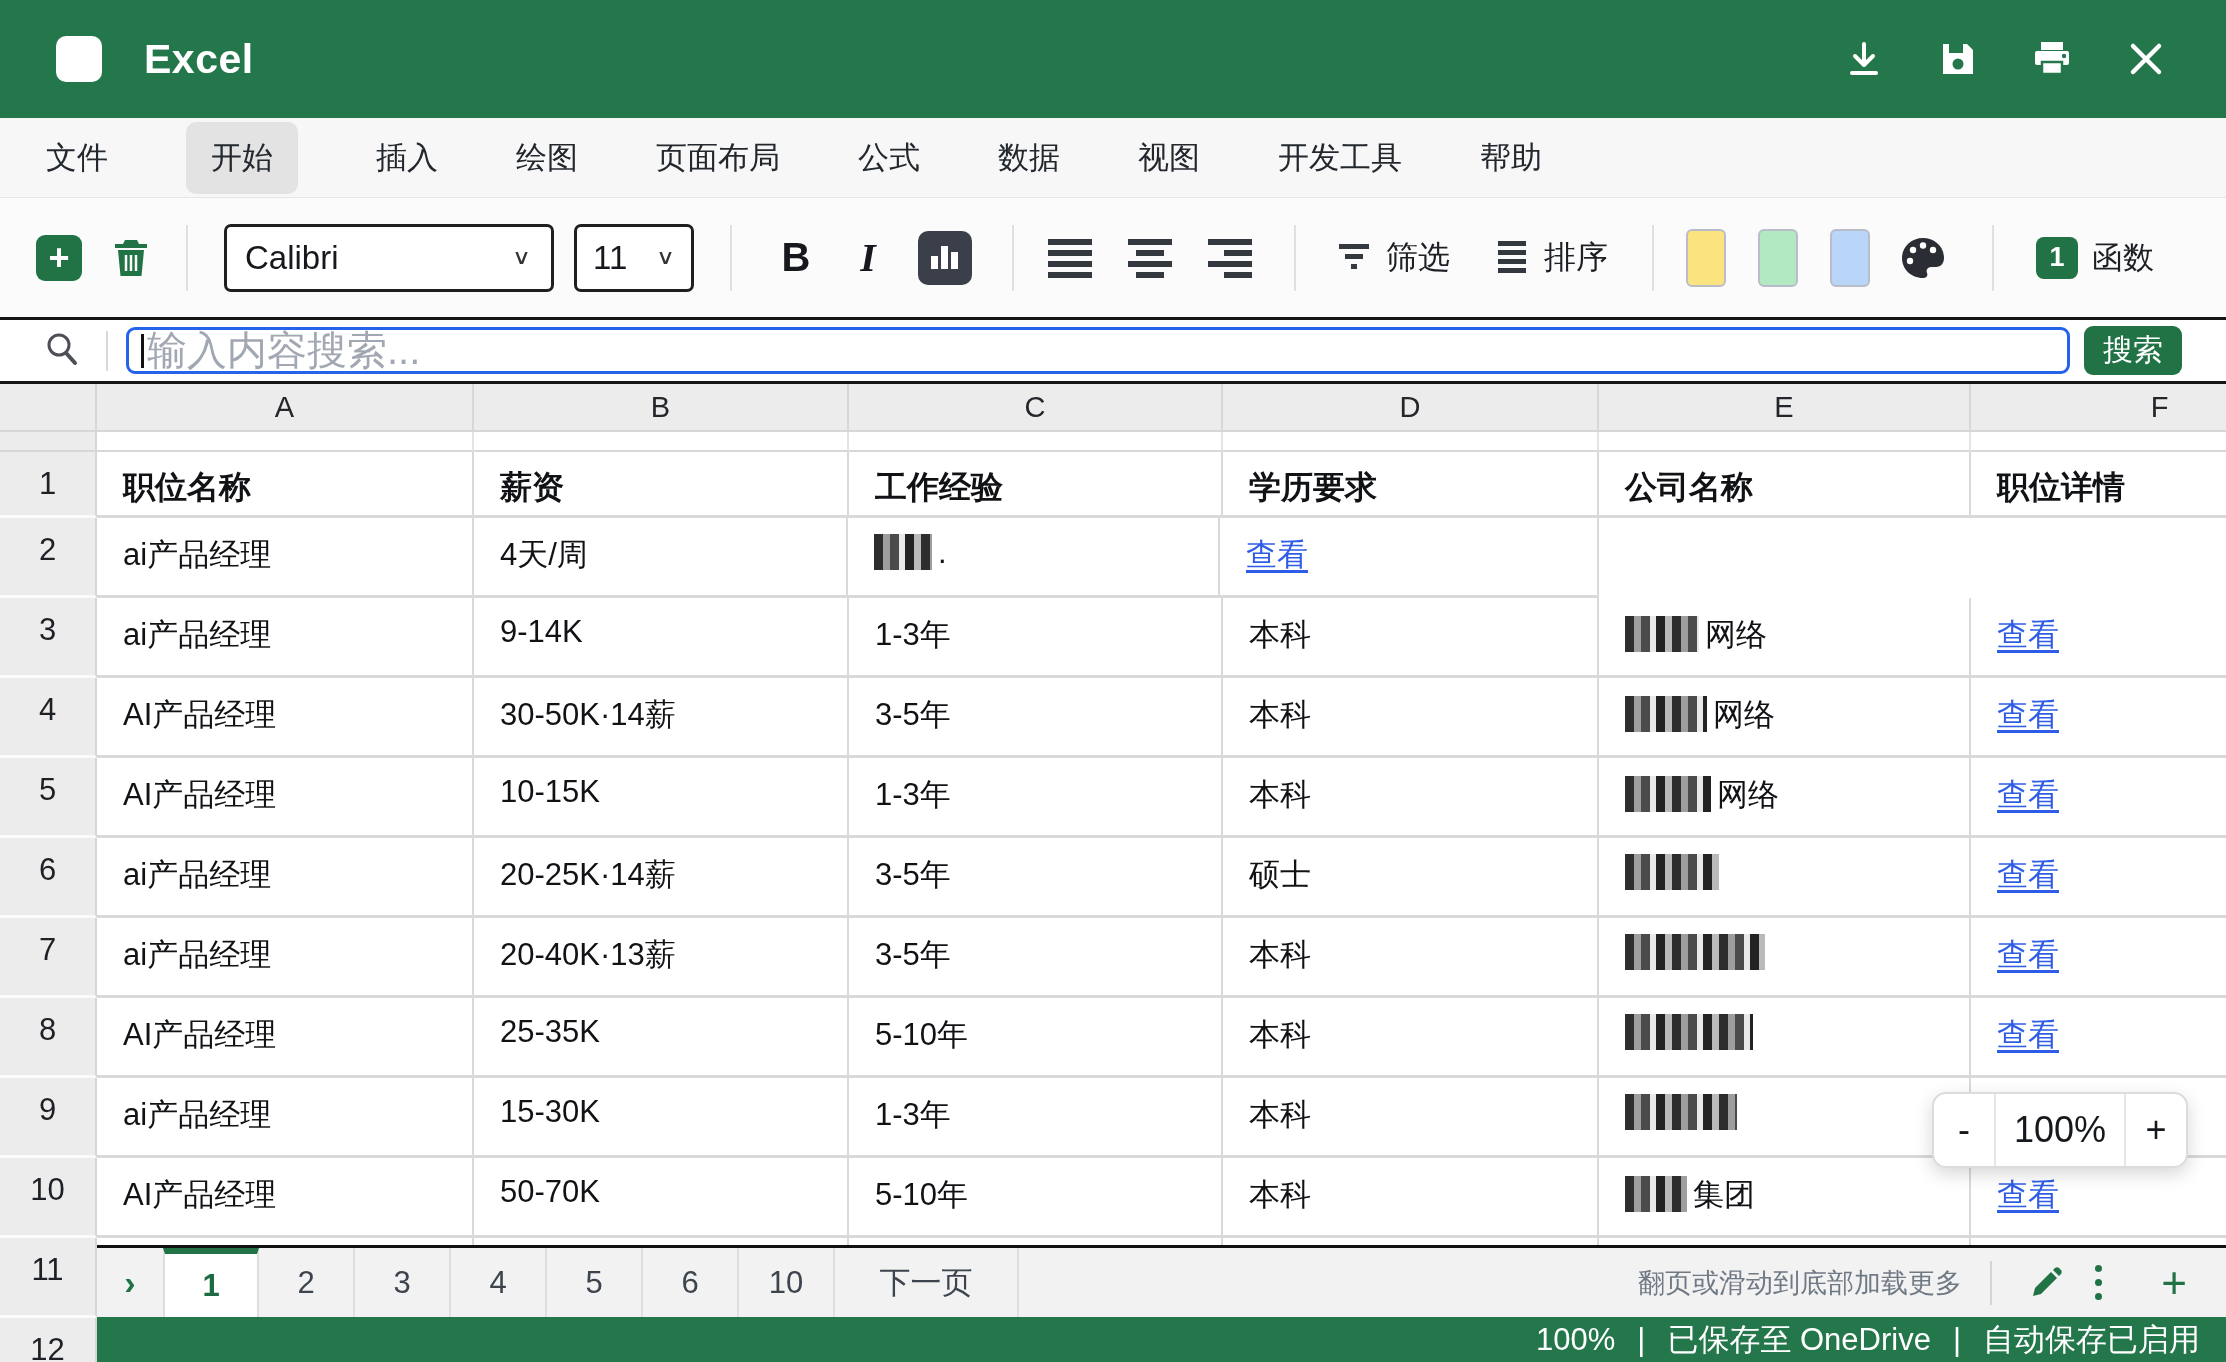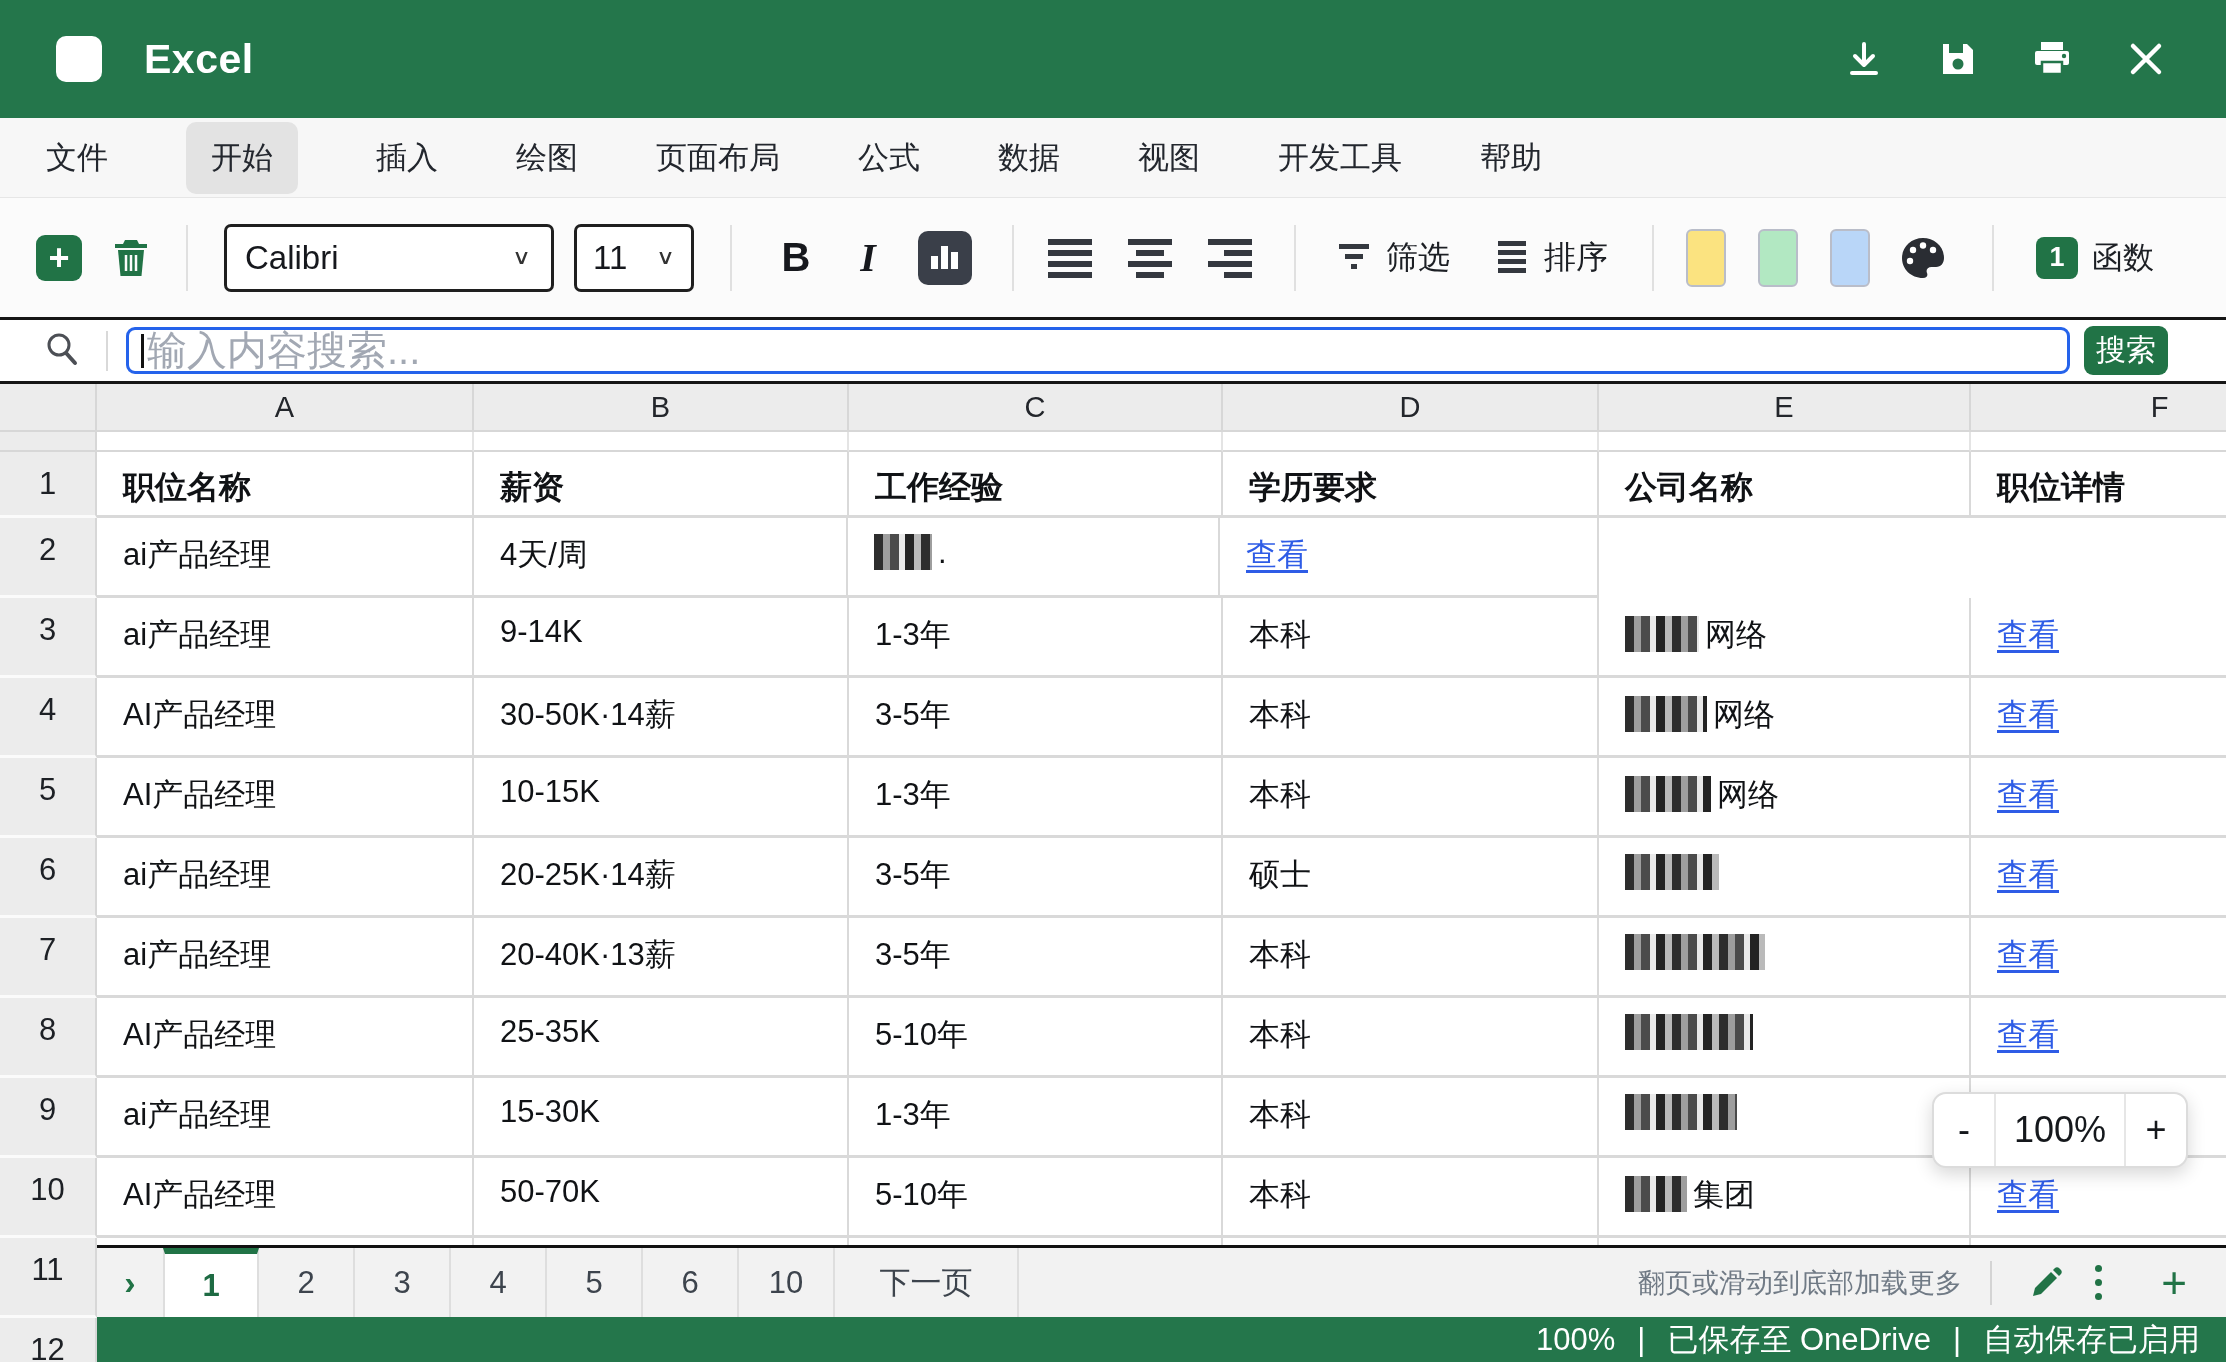--- a/index.html
+++ b/index.html
@@ -43,21 +43,21 @@
   #fx-group { display:flex; align-items:center; margin-left:42px; cursor:pointer; }
   #fx-badge { width:42px; height:42px; background:#217346; border-radius:8px; color:#fff; font-size:27px; font-weight:700; display:flex; align-items:center; justify-content:center; }
 
   
   #searchbar { height:67px; background:#fff; border-top:3px solid #161616; border-bottom:3px solid #161616; display:flex; align-items:center; }
   #search-icon { margin:0 26px 0 44px; }
   #search-divider { width:2px; height:40px; background:#d9d9d9; }
   #search-input { flex:0 0 auto; width:1944px; height:47px; margin-left:18px; border:3px solid #2563eb; border-radius:9px; background:#fff; display:flex; align-items:center; padding-left:12px; cursor:text; }
   #caret { width:3px; height:34px; background:#111; margin-right:3px; }
   #search-placeholder { color:#a2a8b3; font-size:40px; }
-  #search-btn { margin-left:14px; width:84px; height:49px; background:#217346; border-radius:9px; color:#fff; font-size:30px; display:flex; align-items:center; justify-content:center; cursor:pointer; }
+  #search-btn { margin-left:14px; width:98px; height:49px; background:#217346; border-radius:9px; color:#fff; font-size:30px; display:flex; align-items:center; justify-content:center; cursor:pointer; }
 
   
   #sheet { position:relative; height:978px; background:#fff; overflow:hidden; }
   .srow { display:flex; width:2350px; }
   .rn, .chcell, .cell { flex:0 0 auto; }
   .w-rn{ width:97px; } .w-a{ width:377px; } .w-b{ width:375px; } .w-c{ width:374px; } .w-d{ width:376px; } .w-e{ width:372px; } .w-f{ width:379px; }
   #colheads { height:48px; }
   .chcell { background:#ececec; border-right:2px solid #d7d7d7; border-bottom:2px solid #d7d7d7; display:flex; align-items:center; justify-content:center; font-size:29px; color:#23262b; cursor:pointer; }
   .chcell.corner { cursor:default; }
   #spacer-row { height:20px; }

